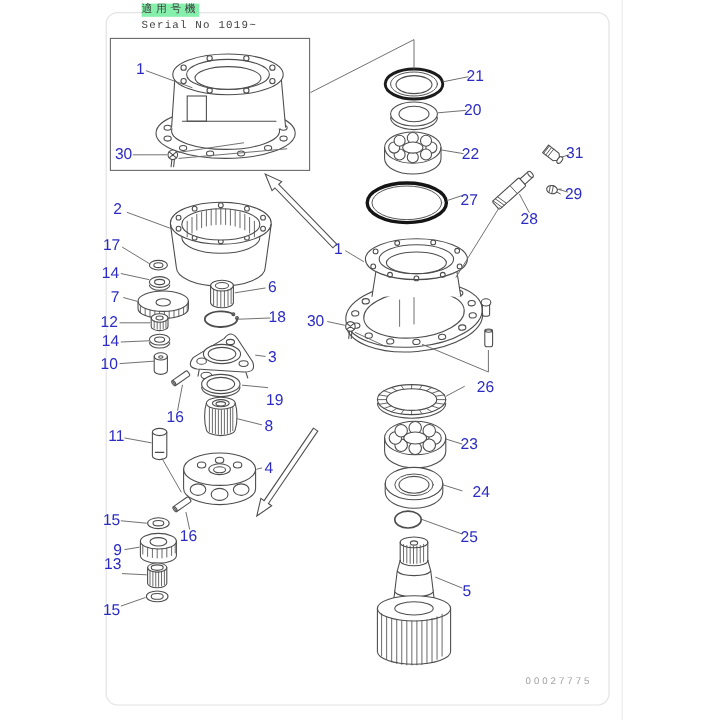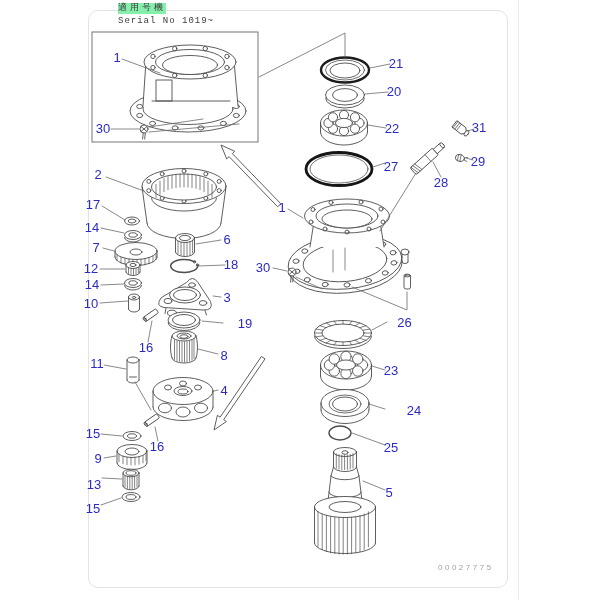--- a/index.html
+++ b/index.html
@@ -364,38 +364,38 @@
       <span class="callout" style="left: 98px; top: 174px;">2</span>
       <span class="callout" style="left: 93px; top: 204px;">17</span>
       <span class="callout" style="left: 92px; top: 227px;">14</span>
       <span class="callout" style="left: 96px; top: 247px;">7</span>
       <span class="callout" style="left: 91px; top: 268px;">12</span>
       <span class="callout" style="left: 92px; top: 284px;">14</span>
       <span class="callout" style="left: 91px; top: 303px;">10</span>
       <span class="callout" style="left: 227px; top: 239px;">6</span>
       <span class="callout" style="left: 231px; top: 264px;">18</span>
       <span class="callout" style="left: 227px; top: 297px;">3</span>
-      <span class="callout" style="left: 229px; top: 323px; margin-left: 16px;">19</span>
+      <span class="callout" style="left: 229px; top: 333px;">19</span>
       <span class="callout" style="left: 224px; top: 355px;">8</span>
       <span class="callout" style="left: 97px; top: 363px;">11</span>
       <span class="callout" style="left: 146px; top: 347px;">16</span>
       <span class="callout" style="left: 224px; top: 390px;">4</span>
       <span class="callout" style="left: 93px; top: 433px;">15</span>
       <span class="callout" style="left: 157px; top: 446px;">16</span>
       <span class="callout" style="left: 98px; top: 458px;">9</span>
-      <span class="callout" style="left: 94px; top: 484px;">13</span>
+      <span class="callout" style="left: 94px; top: 470px;">13</span>
       <span class="callout" style="left: 93px; top: 508px;">15</span>
       <span class="callout" style="left: 396px; top: 63px;">21</span>
       <span class="callout" style="left: 394px; top: 91px;">20</span>
       <span class="callout" style="left: 392px; top: 128px;">22</span>
       <span class="callout" style="left: 391px; top: 166px;">27</span>
       <span class="callout" style="left: 479px; top: 127px; text-align: center;">31</span>
       <span class="callout" style="left: 478px; top: 161px; text-align: center;">29</span>
       <span class="callout" style="left: 441px; top: 182px;">28</span>
       <span class="callout" style="left: 282px; top: 207px;">1</span>
       <span class="callout" style="left: 263px; top: 267px;">30</span>
       <span class="callout" style="left: 392px; top: 322px; padding-left: 25px;">26</span>
       <span class="callout" style="left: 391px; top: 370px;">23</span>
-      <span class="callout" style="left: 414px; top: 410px;">24</span>
+      <span class="callout" style="left: 401px; top: 410px;">24</span>
       <span class="callout" style="left: 391px; top: 447px;">25</span>
       <span class="callout" style="left: 389px; top: 492px;">5</span>
     </div>
 </div>
 
 </body></html>

